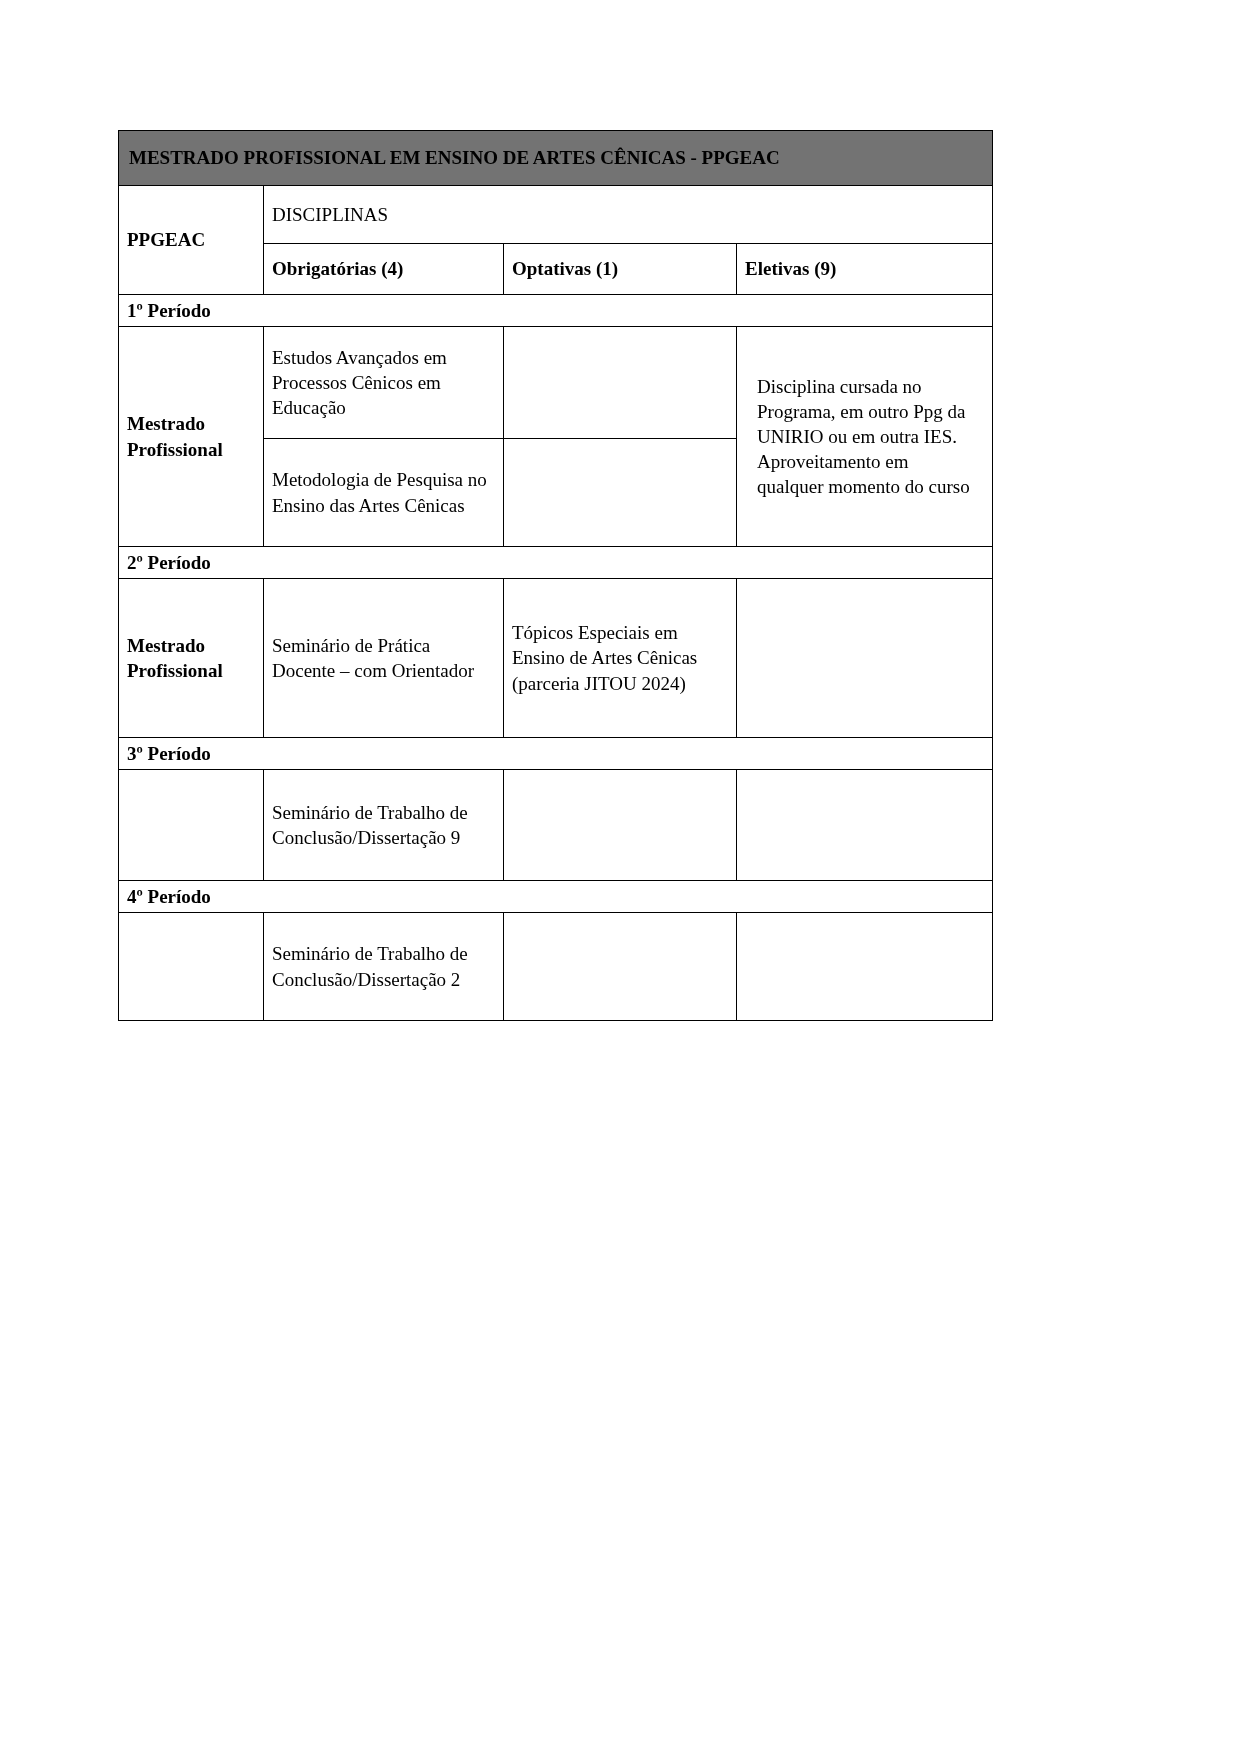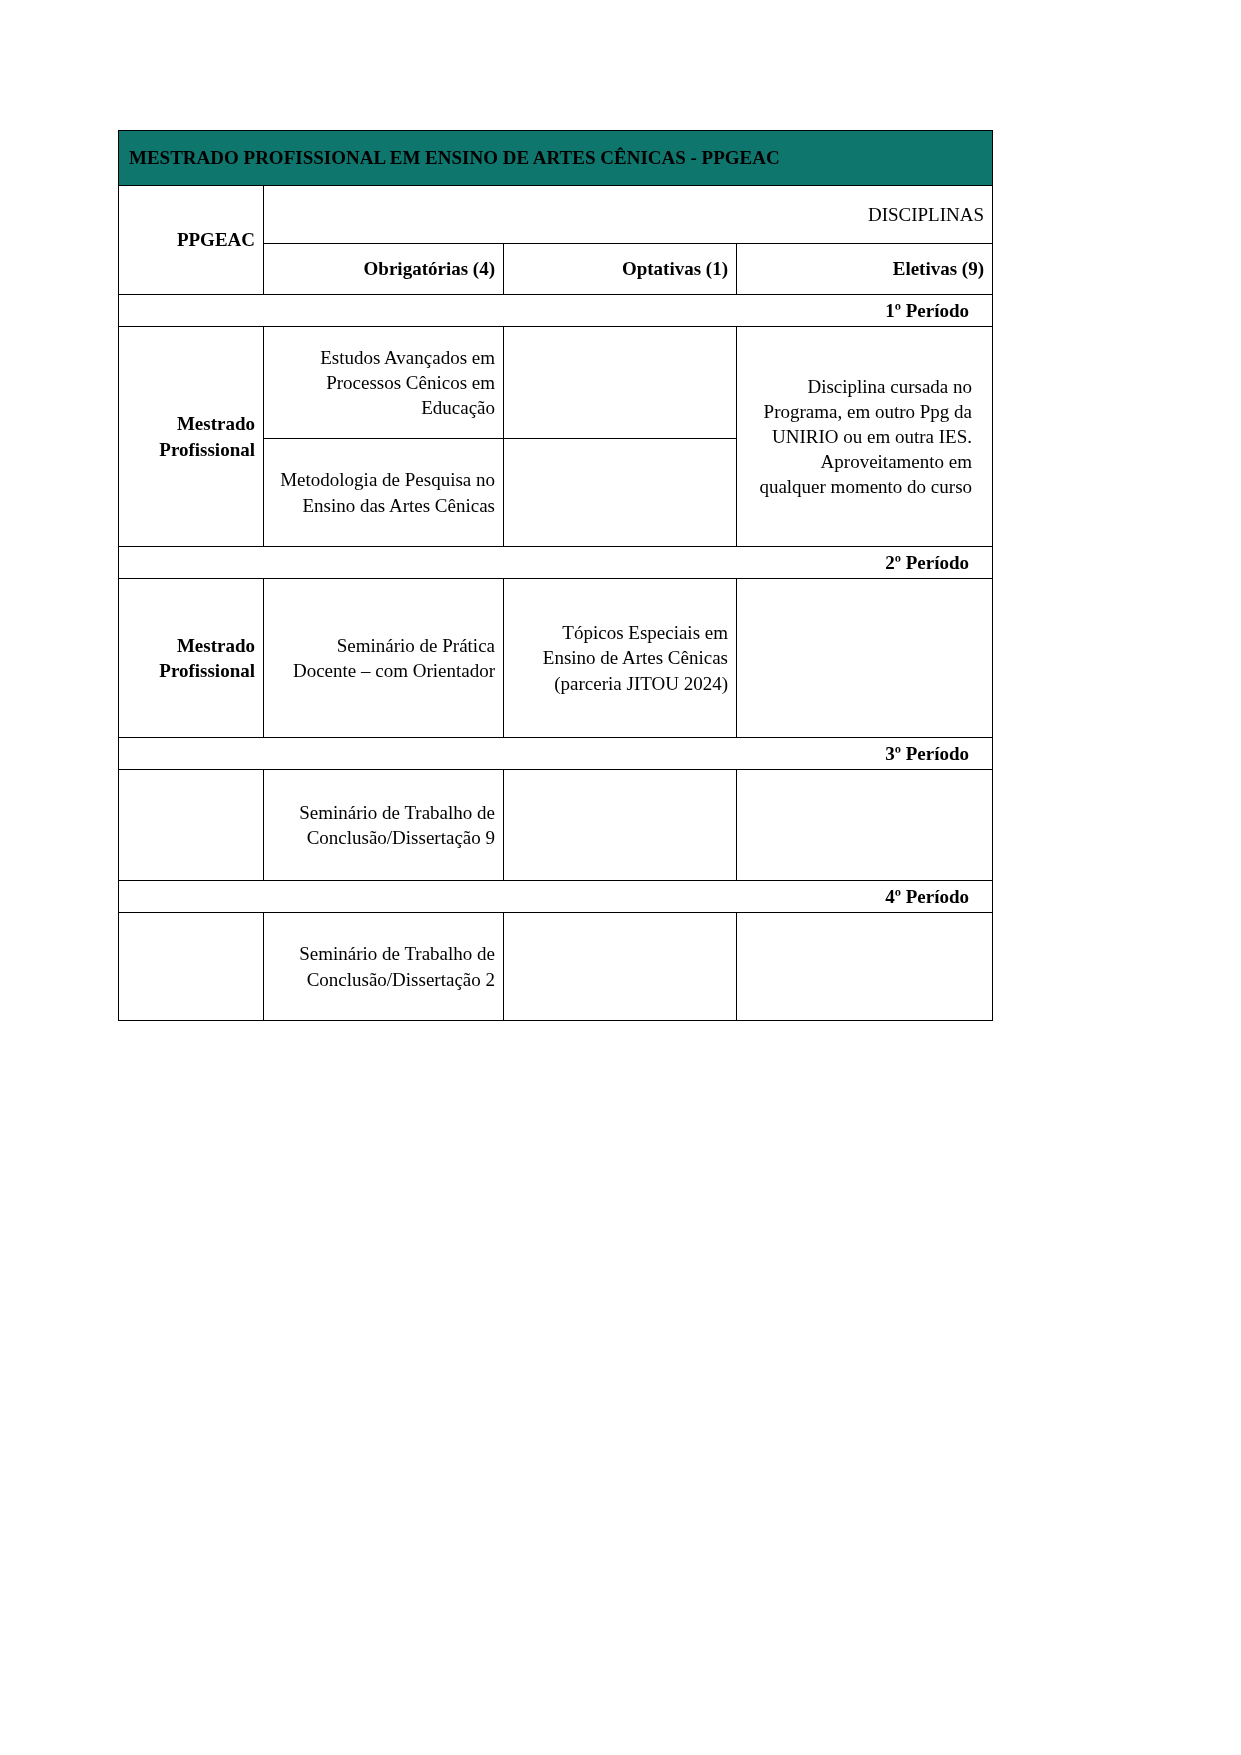--- a/index.html
+++ b/index.html
@@ -19,42 +19,42 @@
   table.curriculum {
     position: absolute;
     left: 118px;
     top: 130px;
     width: 874px;
     border-collapse: collapse;
     table-layout: fixed;
   }
   .curriculum td {
     border: 1px solid #000000;
-    text-align: right;
+    text-align: left;
     vertical-align: middle;
     font-size: 19px;
     line-height: 1.32;
     padding: 3px 8px;
     overflow: hidden;
   }
   .title-cell {
-    background: #0f766e;
+    background: #737373;
     font-weight: bold;
     text-align: left !important;
     font-size: 20px;
     padding-left: 10px !important;
     height: 48px;
   }
   .bold { font-weight: bold; }
   .disciplinas-cell { font-size: 20px; }
   .period-bar {
     font-weight: bold;
     font-size: 20px;
     height: 29px;
-    padding: 1px 23px !important;
+    padding: 1px 8px !important;
   }
   .eletiva-wide { padding: 3px 20px !important; }
 
   .h-curso     { height: 51px; }
   .h-subhead   { height: 44px; }
   .h-p1a       { height: 105px; }
   .h-p1b       { height: 101px; }
   .h-p2        { height: 152px; }
   .h-p3        { height: 104px; }
   .h-p4        { height: 101px; }

